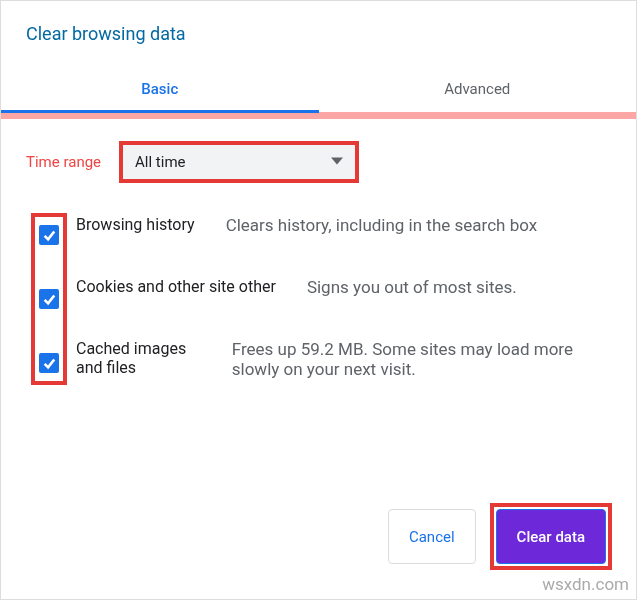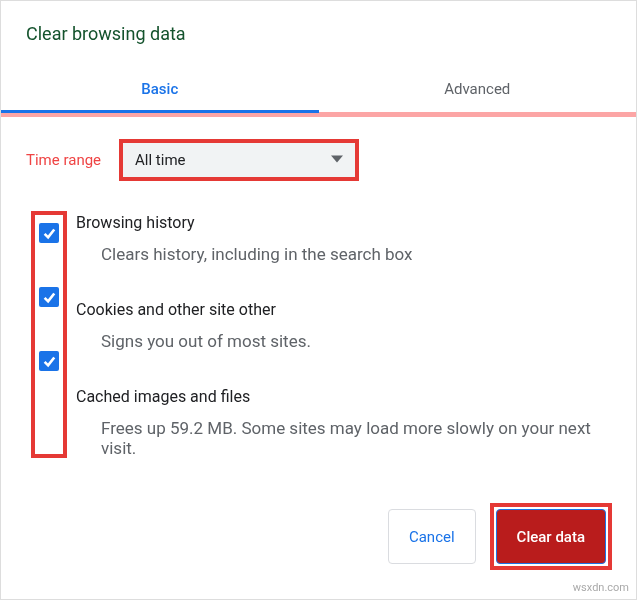--- a/index.html
+++ b/index.html
@@ -12,28 +12,28 @@
       overflow: hidden;
     }
     .dialog {
       width: 100%;
       height: 100%;
       padding: 0 0 0 0;
       border: 1px solid #ddd;
     }
     .title {
       font-size: 18px;
-      color: #14532d;
+      color: #0369a1;
       padding: 22px 0 0 25px;
       font-weight: 400;
     }
     .tabs {
       display: flex;
       margin-top: 22px;
-      border-bottom: 5px solid #fca5a5;
+      border-bottom: 7px solid #fca5a5;
     }
     .tab {
       flex: 1;
       text-align: center;
       padding: 14px 0 14px 0;
       font-size: 15px;
       color: #5f6368;
       cursor: pointer;
       position: relative;
     }
@@ -83,21 +83,21 @@
       width: 20px;
       height: 20px;
       background: #1a73e8;
       border-radius: 2px;
       display: flex;
       align-items: center;
       justify-content: center;
       cursor: pointer;
     }
     .checkbox svg { width: 14px; height: 14px; stroke: #fff; stroke-width: 3; fill: none; }
-    .option-text { display: flex; flex-direction: column; gap: 12px; padding-top: 2px;}
+    .option-text { display: flex; gap: 6px; padding-top: 2px;}
     .option-title { font-size: 16px; color: #202124; }
     .option-desc { font-size: 17px; color: #5f6368; margin-left: 25px; }
     .checks-highlight-group {
       border: 4px solid #e53935;
       padding: 8px 4px;
       display: inline-flex;
       flex-direction: column;
       gap: 44px;
       margin-left: -4px;
     }
@@ -122,30 +122,30 @@
     .btn-cancel {
       background: #fff;
       color: #1a73e8;
       border: 1px solid #dadce0;
     }
     .btn-primary-wrap {
       border: 4px solid #e53935;
       padding: 2px;
     }
     .btn-primary {
-      background: #b91c1c;
+      background: #6d28d9;
       color: #fff;
       font-weight: 500;
       border: 1px solid #1a73e8;
     }
     .watermark {
       position: absolute;
       bottom: 6px;
       right: 8px;
-      font-size: 11px;
+      font-size: 17px;
       color: #aaa;
     }
     
     .options-table { display: grid; grid-template-columns: 50px 1fr; row-gap: 34px; align-items: start; }
     .cb-cell { display:flex; justify-content:center; }
   </style>
 </head>
 <body>
 
 <div class="dialog">

